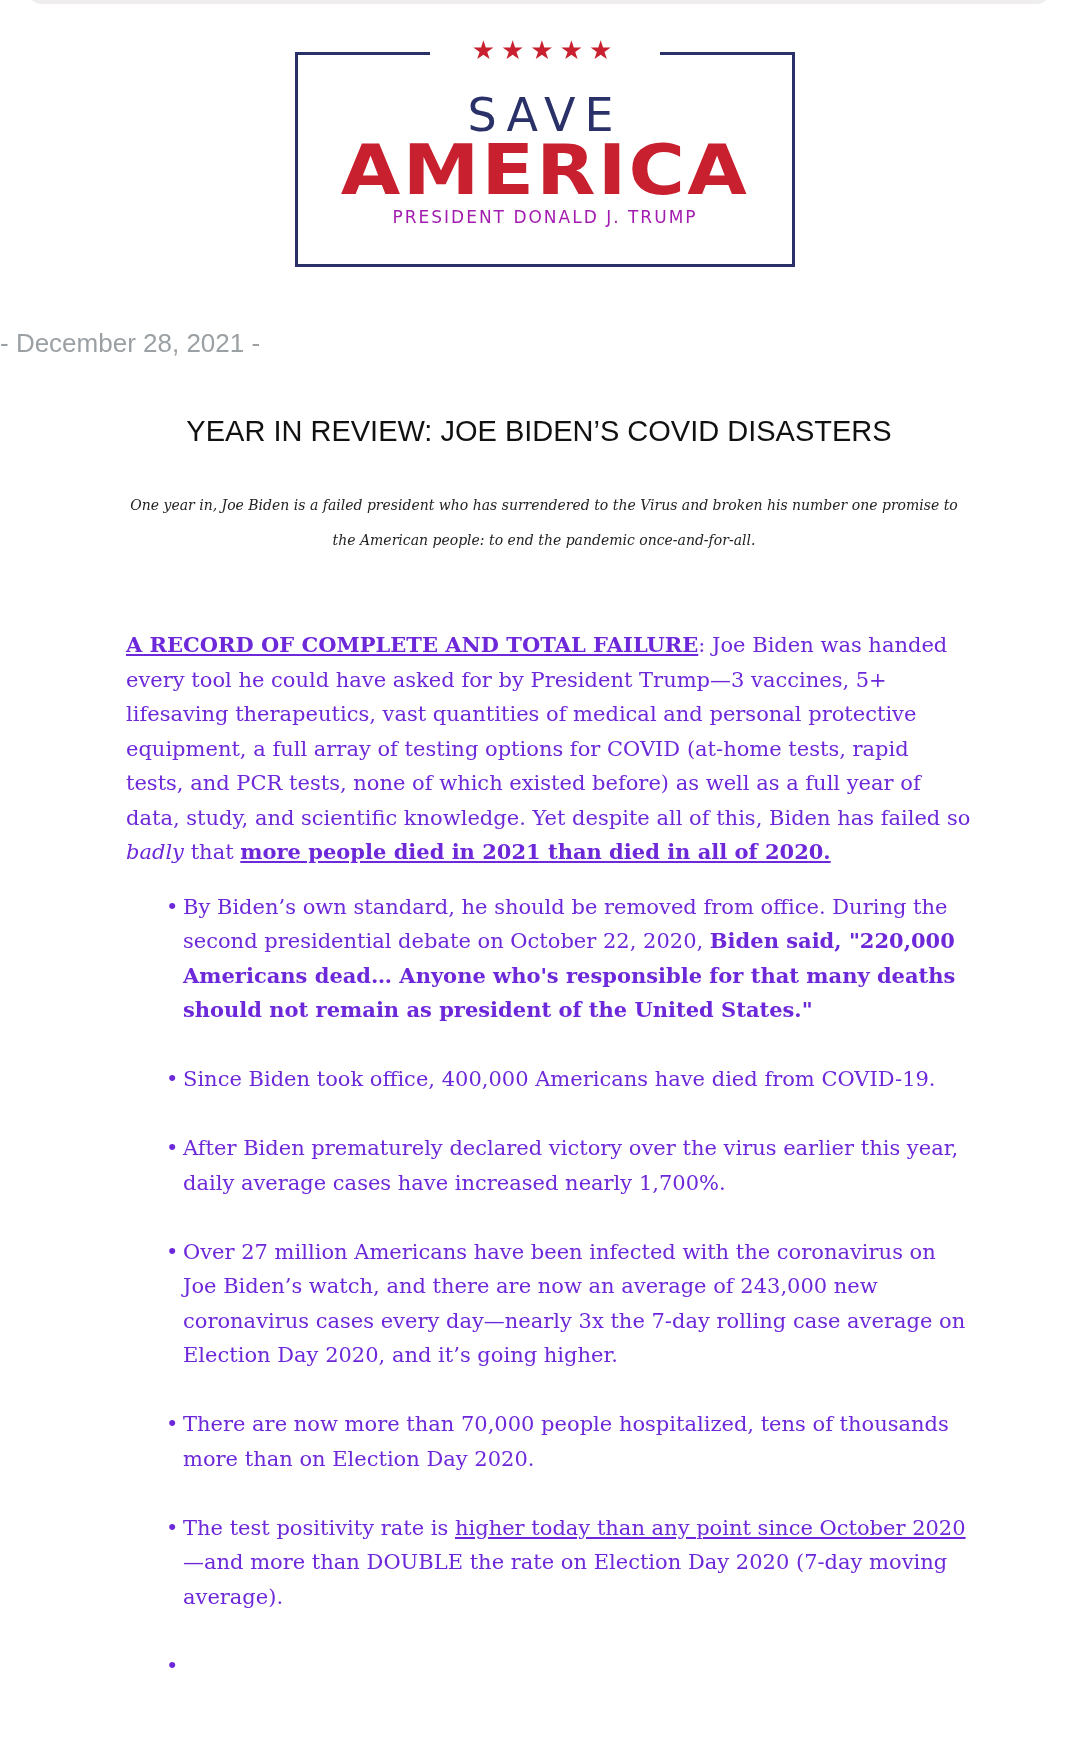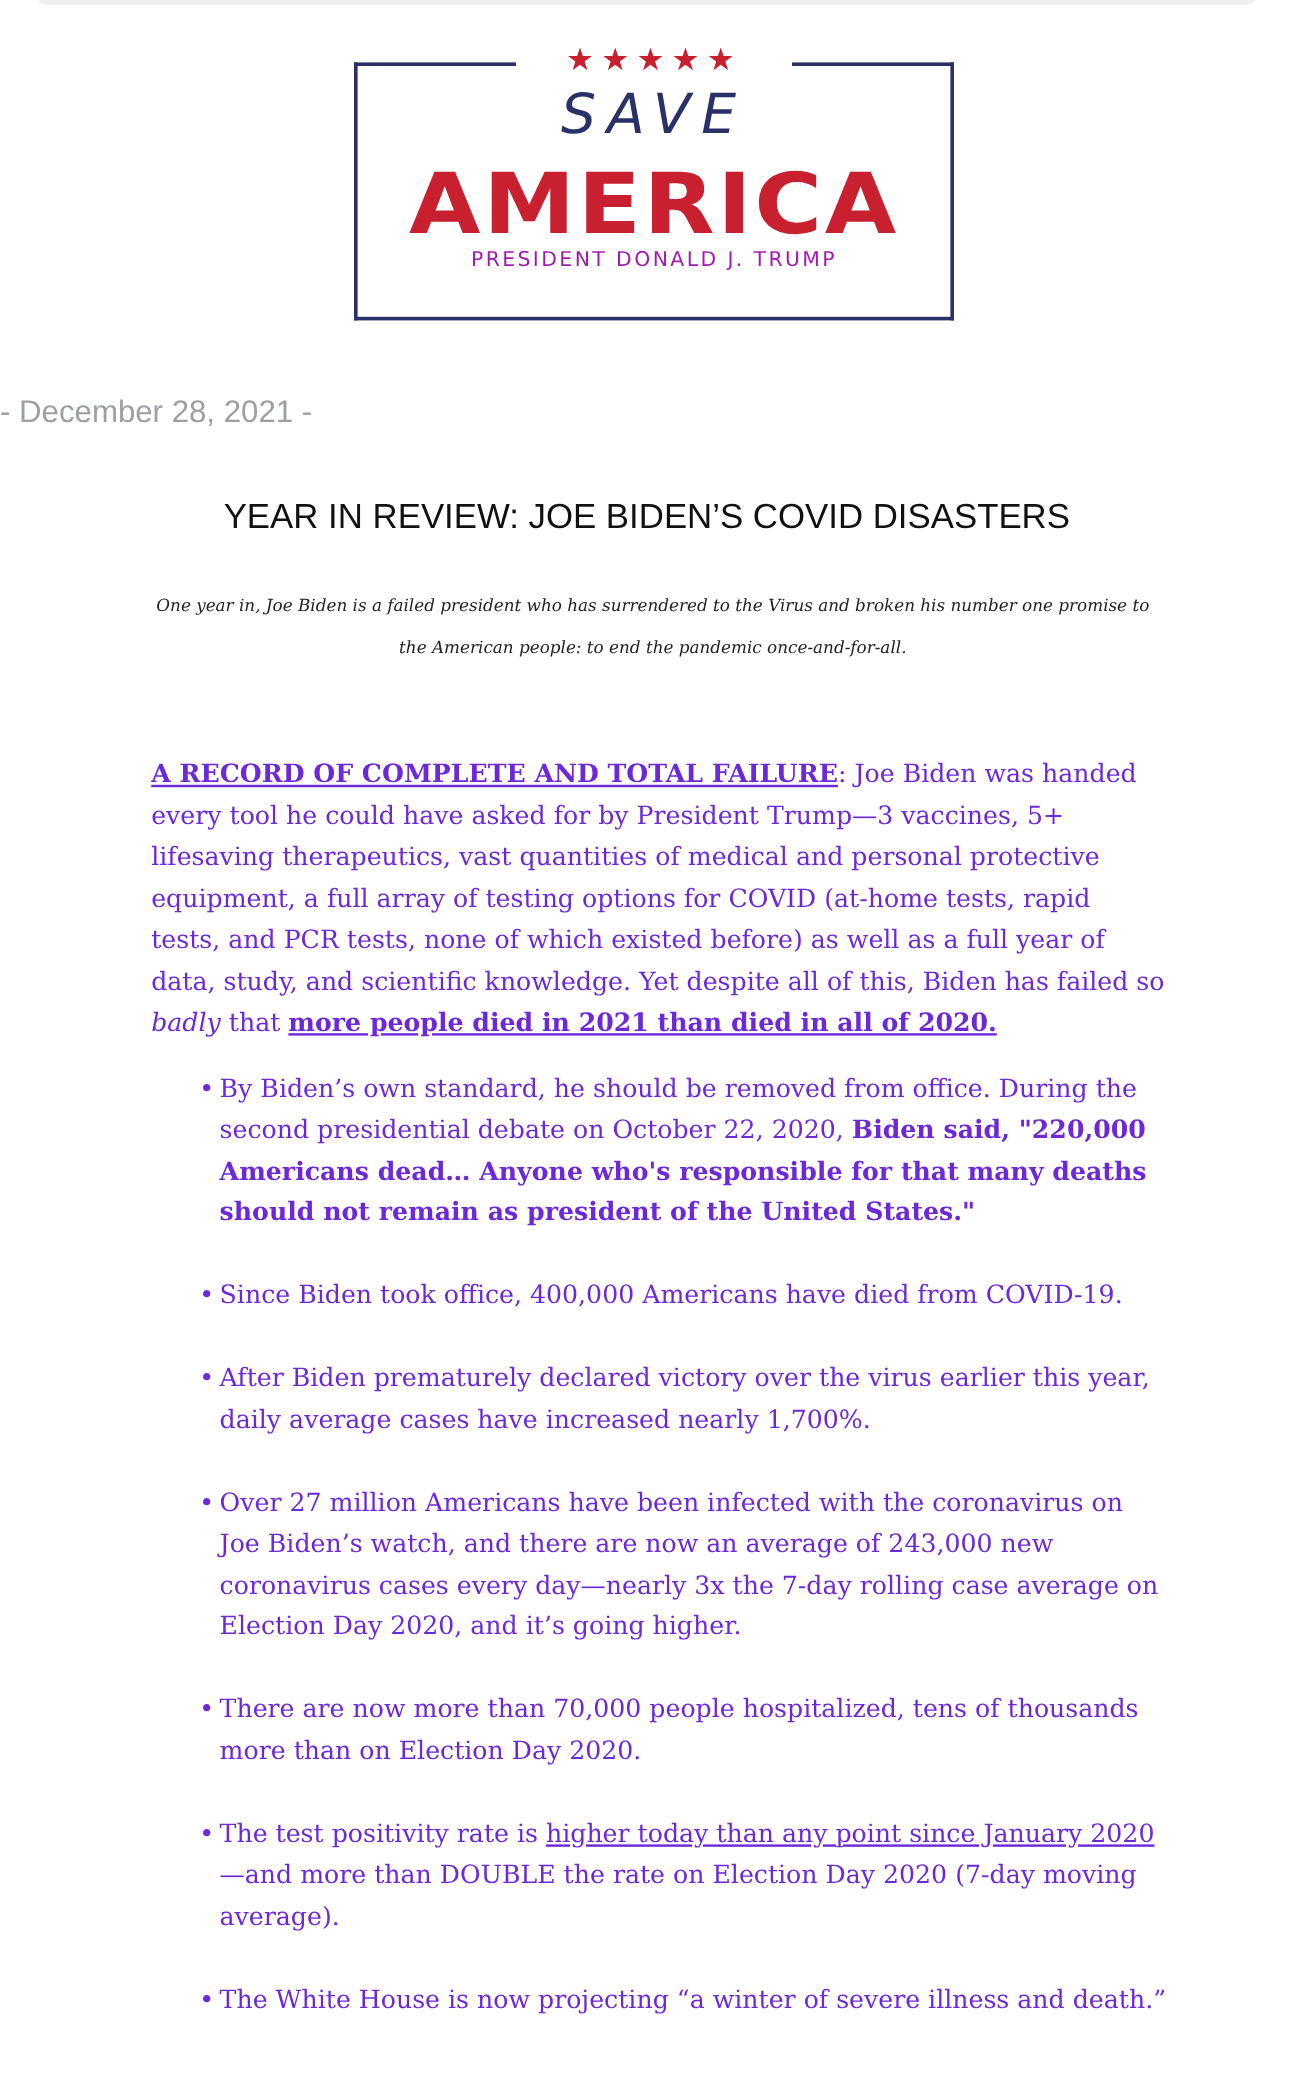--- a/index.html
+++ b/index.html
@@ -50,30 +50,29 @@
       width: 100%;
       text-align: center;
       color: #c8202f;
       font-family: "DejaVu Sans", sans-serif;
       font-size: 26px;
       letter-spacing: 6px;
       line-height: 30px;
     }
     .logo .save {
       position: absolute;
-      top: 18px;
+      top: 38px;
       left: 0;
       width: 100%;
       text-align: center;
       color: #2a3168;
       font-family: "DejaVu Sans", sans-serif;
       font-size: 46px;
       letter-spacing: 9px;
       line-height: 50px;
-      font-style: italic;
     }
     .logo .america {
       position: absolute;
       top: 78px;
       left: 0;
       width: 100%;
       text-align: center;
       color: #c8202f;
       font-family: "DejaVu Sans", sans-serif;
       font-weight: bold;
@@ -201,19 +200,19 @@
     <li>
       <span class="dot">•</span><span>After Biden prematurely declared victory over the virus earlier this year, daily average cases have increased nearly 1,700%.</span>
     </li>
     <li>
       <span class="dot">•</span><span>Over 27 million Americans have been infected with the coronavirus on Joe Biden’s watch, and there are now an average of 243,000 new coronavirus cases every day—nearly 3x the 7-day rolling case average on Election Day 2020, and it’s going higher.</span>
     </li>
     <li>
       <span class="dot">•</span><span>There are now more than 70,000 people hospitalized, tens of thousands more than on Election Day 2020.</span>
     </li>
     <li>
-      <span class="dot">•</span><span>The test positivity rate is </span><span class="u">higher today than any point since January 2020</span><span>—and more than DOUBLE the rate on Election Day 2020 (7-day moving average).</span>
-    </li>
-    <li>
-      <span class="dot">•</span><span>The White House is now projecting “a winter of severe illness and death.”</span>
+      <span class="dot">•</span><span>The test positivity rate is </span><span class="u">higher today than any point since October 2020</span><span>—and more than DOUBLE the rate on Election Day 2020 (7-day moving average).</span>
+    </li>
+    <li>
+      <span class="dot">•</span>
     </li>
   </ul>
 </div>
 
 </body></html>

